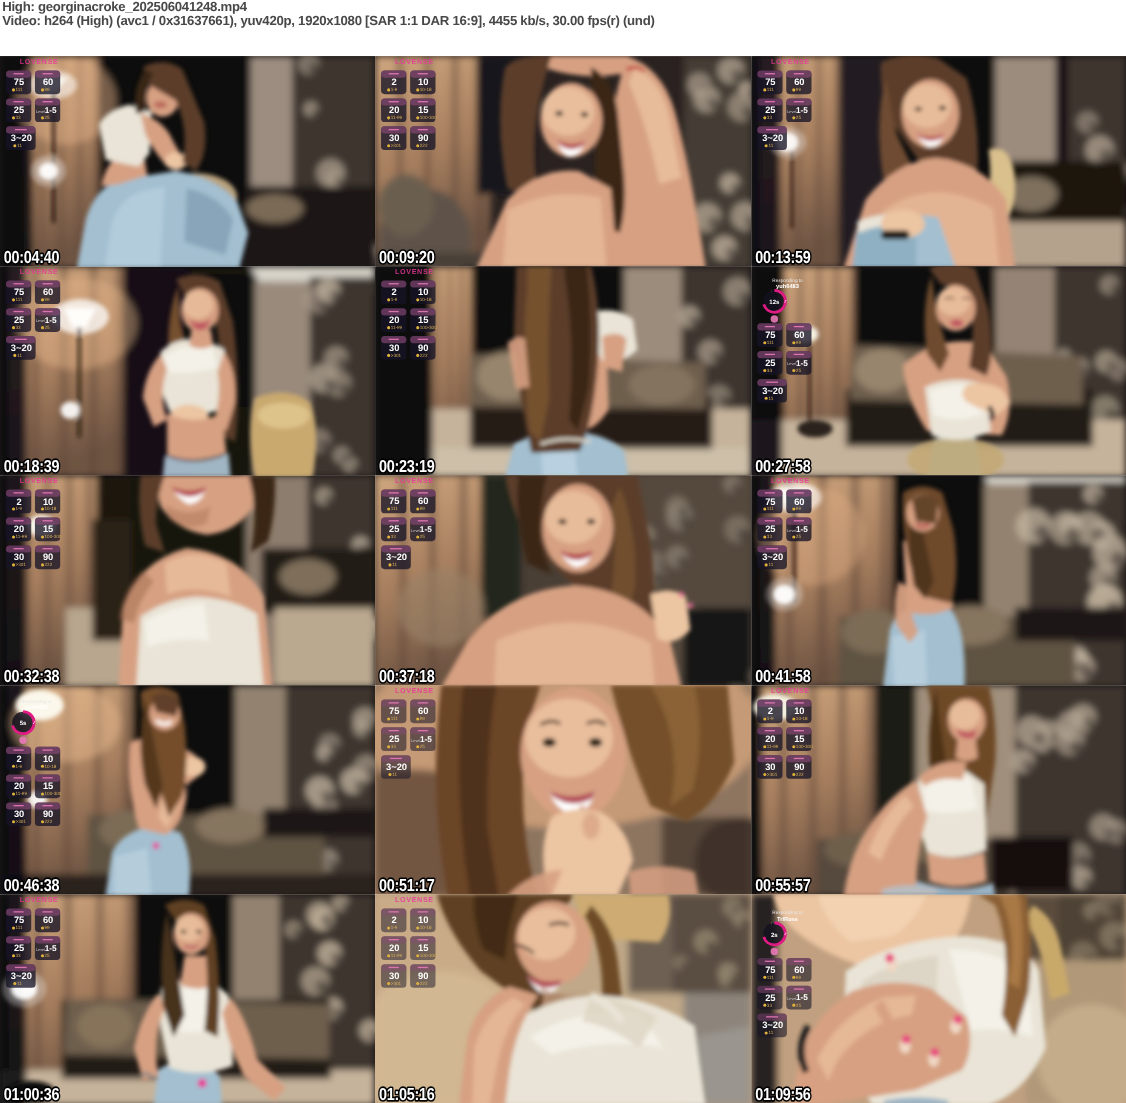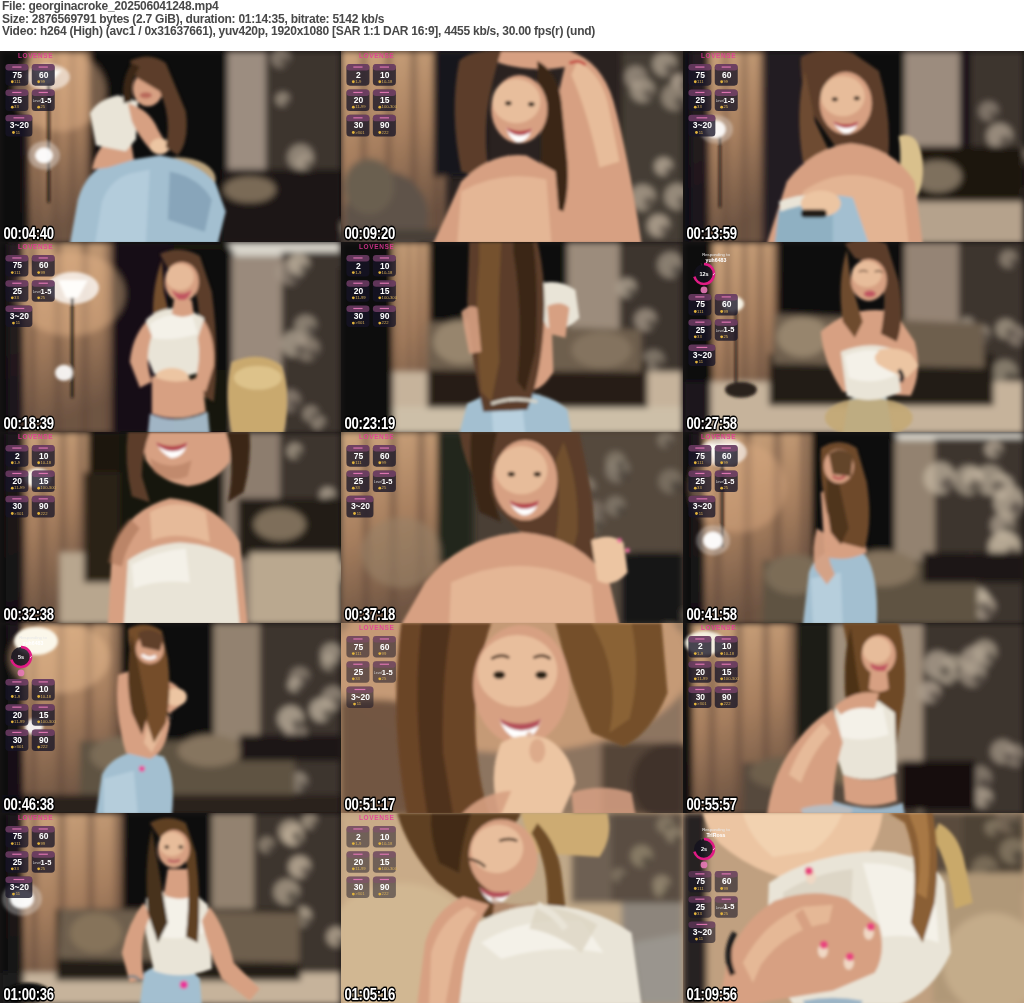--- a/index.html
+++ b/index.html
@@ -1,15 +1,14 @@
 <!DOCTYPE html>
 <html><head><meta charset="utf-8"><style>html,body{margin:0;padding:0;background:#fff;}body{width:1024px;height:1003px;position:relative;overflow:hidden;font-family:"Liberation Sans",sans-serif;}.hdr{position:absolute;left:2px;top:0;width:1022px;}.hdr div{font-size:12px;font-weight:bold;color:#484848;line-height:12.55px;white-space:nowrap;letter-spacing:-0.25px;}.cell{position:absolute;display:block;}</style></head><body>
 <div class="hdr">
-    <div>File: georginacroke_202506041248.mp4</div>
-    <div>Size: 2876569791 bytes (2.7 GiB), duration: 01:14:35, bitrate: 5142 kb/s</div>
+    <div>High: georginacroke_202506041248.mp4</div>
     <div>Video: h264 (High) (avc1 / 0x31637661), yuv420p, 1920x1080 [SAR 1:1 DAR 16:9], 4455 kb/s, 30.00 fps(r) (und)</div>
   </div>
 <svg class="cell" style="left:0px;top:51px" width="341" height="191" viewBox="0 0 341.4 190.3" preserveAspectRatio="none">
     <defs>
       <filter id="b4x0" x="-20%" y="-20%" width="140%" height="140%">
         <feGaussianBlur stdDeviation="3.2"></feGaussianBlur>
       </filter>
       <filter id="b2x0" x="-20%" y="-20%" width="140%" height="140%">
         <feGaussianBlur stdDeviation="1.7"></feGaussianBlur>
       </filter>

